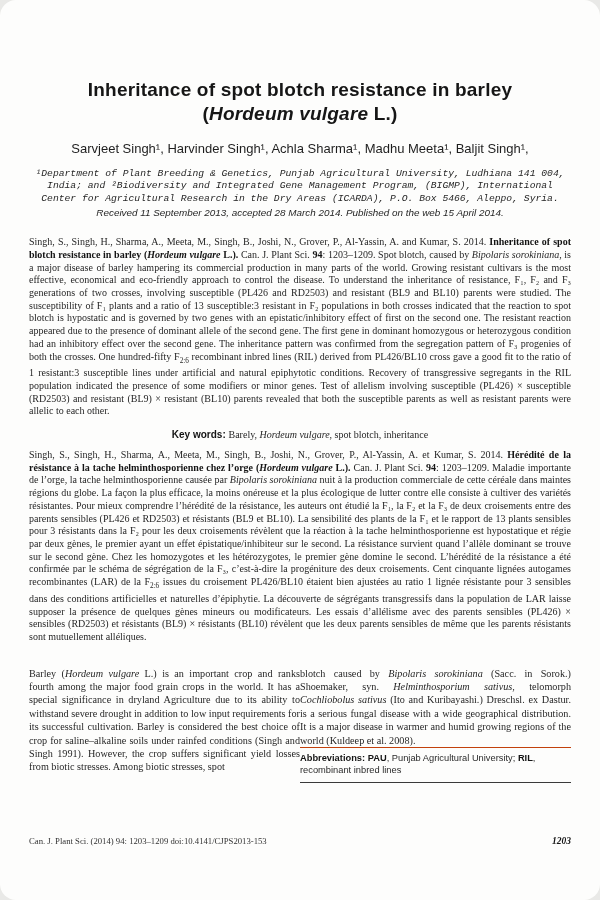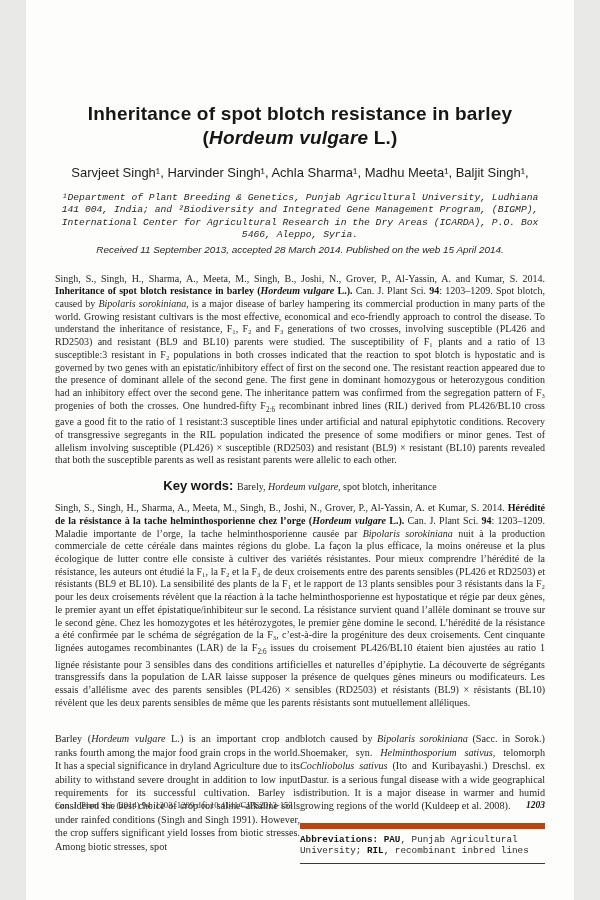--- a/index.html
+++ b/index.html
@@ -1,25 +1,26 @@
 <!DOCTYPE html>
 <html><head>
 <meta charset="utf-8">
 <style>
   html,body{margin:0;padding:0;background:#e9e9e7;}
   .page{
     position:relative;
-    width:548px;height:900px;
+    width:600px;height:900px;
     margin:0 auto;
     background:#fdfdfc;
     box-sizing:border-box;
-    padding:102px 29px 0 29px;
+    padding:78px 29px 0 29px;
     font-family:"Liberation Serif", serif;
     color:#232323;
     overflow:hidden;
+    border-radius:16px;
   }
   .b{font-weight:bold;color:#141414;}
   .i{font-style:italic;}
   .sans{font-family:"Liberation Sans", sans-serif;}
   sub{font-size:0.72em;}
 
   .title{
     font-family:"Liberation Sans", sans-serif;
     font-weight:bold;
     font-size:19px;
@@ -61,48 +62,47 @@
     text-align:justify;
     color:#262626;
   }
   .abstract-fr{ margin-top:9px; }
   .kwline{
     margin-top:11px;
     font-size:10px;
     text-align:center;
     color:#262626;
   }
-  .kwline .sans{font-size:13px;}
+  .kwline .sans{font-size:10px;}
   .mots{ margin-top:21px; }
   .bodycols{
     margin-top:23px;
     display:flex;
     gap:0;
   }
   .col{
     flex:1 1 0;
     font-size:10.2px;
     line-height:13.4px;
     text-align:justify;
     color:#262626;
   }
   .abbrev{
-    margin-top:10px;
-    border-top:6px solid #c2410c;
+    border-top:1px solid #c2410c;
     border-bottom:1px solid #3a3a3a;
     padding:5px 0 6px 0;
-    font-family:Liberation Mono, monospace;
+    font-family:Liberation Sans, sans-serif;
     font-size:9.3px;
     line-height:11.6px;
     text-align:left;
     color:#2b2b2b;
   }
   .footer{
     position:absolute;
-    left:29px;right:29px;top:800px;
+    left:29px;right:29px;top:836px;
     display:flex;
     justify-content:space-between;
     align-items:baseline;
   }
   .footer-cite{
     font-size:8.7px;
     color:#333333;
   }
   .pageno{
     font-size:9.5px;

